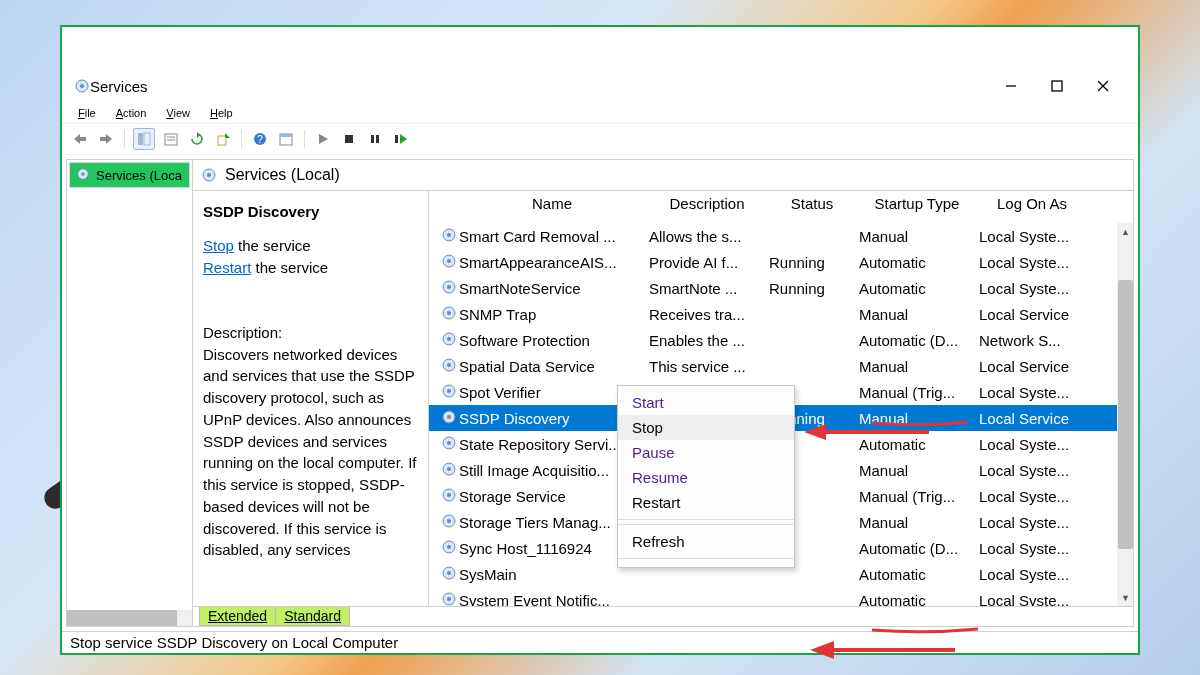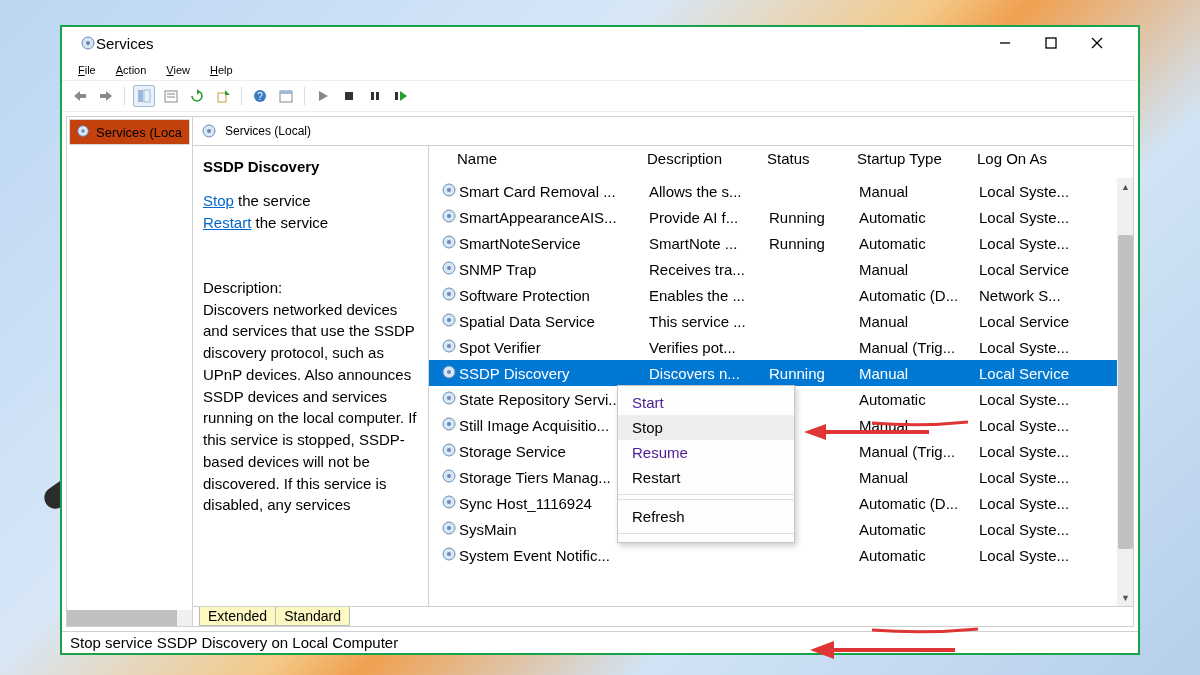--- a/index.html
+++ b/index.html
@@ -15,59 +15,59 @@
   body{
     background:
       linear-gradient(135deg,#bcd6f2 0%,#d7e7f8 35%,#f4c988 50%,#f0a050 55%,#d1e4f5 70%,#b6cfeb 100%);
     display:flex;align-items:flex-start;justify-content:center;
   }
   .window{
     position:absolute;top:25px;left:60px;width:1080px;height:630px;
     background:#fff;border:2px solid var(--win-border);box-sizing:border-box;
     display:flex;flex-direction:column;
   }
-  .titlebar{display:flex;align-items:center;height:32px;padding:0 18px;}
+  .titlebar{display:flex;align-items:center;height:32px;padding:0 12px;margin-top:43px;}
   .gear-icon{display:inline-block;width:16px;height:16px;position:relative;}
   .gear-icon svg{position:absolute;top:0;left:0;}
   .title{font-size:15px;color:#000;}
   .win-controls{margin-left:auto;display:flex;}
   .win-btn{width:46px;height:30px;display:flex;align-items:center;justify-content:center;}
   .menubar{display:flex;gap:8px;padding:2px 10px;border-top:1px solid transparent;font-size:11px;}
   .menubar span{padding:2px 6px;}
   .menubar u{text-decoration:underline;}
   .toolbar{display:flex;align-items:center;gap:6px;padding:4px 8px;border-top:1px solid #eee;border-bottom:1px solid #eee;}
   .tbtn{width:20px;height:20px;display:flex;align-items:center;justify-content:center;border-radius:2px;}
   .tbtn.framed{border:1px solid #9db9d8;background:#e8f1fb;}
   .sep{width:1px;height:18px;background:#ddd;margin:0 2px;}
   .body{flex:1;display:flex;border:1px solid var(--grey-border);margin:4px;overflow:hidden;}
   .tree{width:125px;border-right:1px solid var(--grey-border);background:#fff;display:flex;flex-direction:column;}
-  .tree-item{padding:4px 6px;font-size:13px;background:#c2410c;border:1px solid #d8d8d8;margin:2px;display:flex;gap:4px;align-items:center;white-space:nowrap;overflow:hidden;}
+  .tree-item{padding:4px 6px;font-size:13px;background:#22c55e;border:1px solid #d8d8d8;margin:2px;display:flex;gap:4px;align-items:center;white-space:nowrap;overflow:hidden;}
   .right{flex:1;display:flex;flex-direction:column;overflow:hidden;position:relative;}
-  .right-head{padding:6px 8px;border-bottom:1px solid var(--grey-border);font-size:12px;display:flex;align-items:center;gap:8px;}
+  .right-head{padding:6px 8px;border-bottom:1px solid var(--grey-border);font-size:16px;display:flex;align-items:center;gap:8px;}
   .split{flex:1;display:flex;overflow:hidden;}
   .details{width:215px;border-right:1px solid var(--grey-border);padding:6px 10px;font-size:15px;line-height:1.45;overflow:hidden;}
   .details h3{font-size:15px;margin:4px 0 12px;}
   .details a{color:var(--link);text-decoration:underline;}
   .listwrap{flex:1;position:relative;overflow:hidden;}
-  .cols{display:flex;font-size:15px;padding:4px 0 4px 28px;color:#000;border-bottom:1px solid transparent;}
+  .cols{display:flex;font-size:15px;padding:4px 0 4px 28px;color:#000;border-bottom:1px solid transparent;text-align:center;}
   .c-name{width:190px;}
   .c-desc{width:120px;}
   .c-status{width:90px;}
   .c-startup{width:120px;}
   .c-log{width:110px;}
   .rows{position:absolute;top:32px;left:0;right:0;bottom:0;overflow:hidden;}
   .row{display:flex;align-items:center;font-size:15px;padding:0 0 0 12px;height:26px;white-space:nowrap;}
   .row .ric{width:16px;margin-right:2px;flex:none;}
   .row.sel{background:var(--accent);color:#fff;}
   .rc{overflow:hidden;text-overflow:ellipsis;}
   .scroll-track{position:absolute;right:-1px;top:32px;bottom:0;width:17px;background:#f0f0f0;display:flex;flex-direction:column;align-items:center;}
   .scroll-arrow{width:17px;height:17px;background:#f0f0f0;display:flex;align-items:center;justify-content:center;font-size:9px;color:#555;}
   .scroll-thumb{width:15px;flex:1;margin:40px 0 40px;border-radius:2px;background:#c0c0c0;}
   .tabs{display:flex;gap:0;font-size:14px;padding-left:6px;border-top:1px solid var(--grey-border);}
-  .tab{padding:1px 8px;border:1px solid #bbb;border-top:none;background:#fef9c3;position:relative;}
+  .tab{padding:1px 8px;border:1px solid #bbb;border-top:none;background:#bef264;position:relative;text-decoration:underline;}
   .tab + .tab{margin-left:-1px;}
   .hscroll{height:16px;background:#f0f0f0;position:relative;}
   .hscroll .hthumb{position:absolute;left:0;top:0;height:16px;width:110px;background:#c0c0c0;}
   .status{border-top:1px solid var(--grey-border);padding:2px 8px;font-size:15px;}
   
   .ctx{position:absolute;left:617px;top:385px;width:178px;background:var(--menu-bg);border:1px solid #c8c8c8;box-shadow:2px 3px 6px rgba(0,0,0,.2);font-size:15px;padding:4px 0;box-sizing:border-box;}
   .ctx-item{padding:4px 14px;display:flex;justify-content:space-between;align-items:center;}
   .ctx-item.disabled{color:#4c1d95;}
   .ctx-item.hover{background:#eee;}
   .ctx-sep{height:1px;background:#ddd;margin:4px 0;}
@@ -441,20 +441,23 @@
 </div>
 
 <div class="ctx">
   <div class="ctx-item disabled">
       <span>Start</span>
     </div>
   <div class="ctx-item hover">
       <span>Stop</span>
     </div>
   <div class="ctx-item disabled">
+      <span>Pause</span>
+    </div>
+  <div class="ctx-item disabled">
       <span>Resume</span>
     </div>
   <div class="ctx-item">
       <span>Restart</span>
     </div>
   <div class="ctx-sep"></div>
   <div class="ctx-sep"></div>
   <div class="ctx-item">
       <span>Refresh</span>
     </div>

